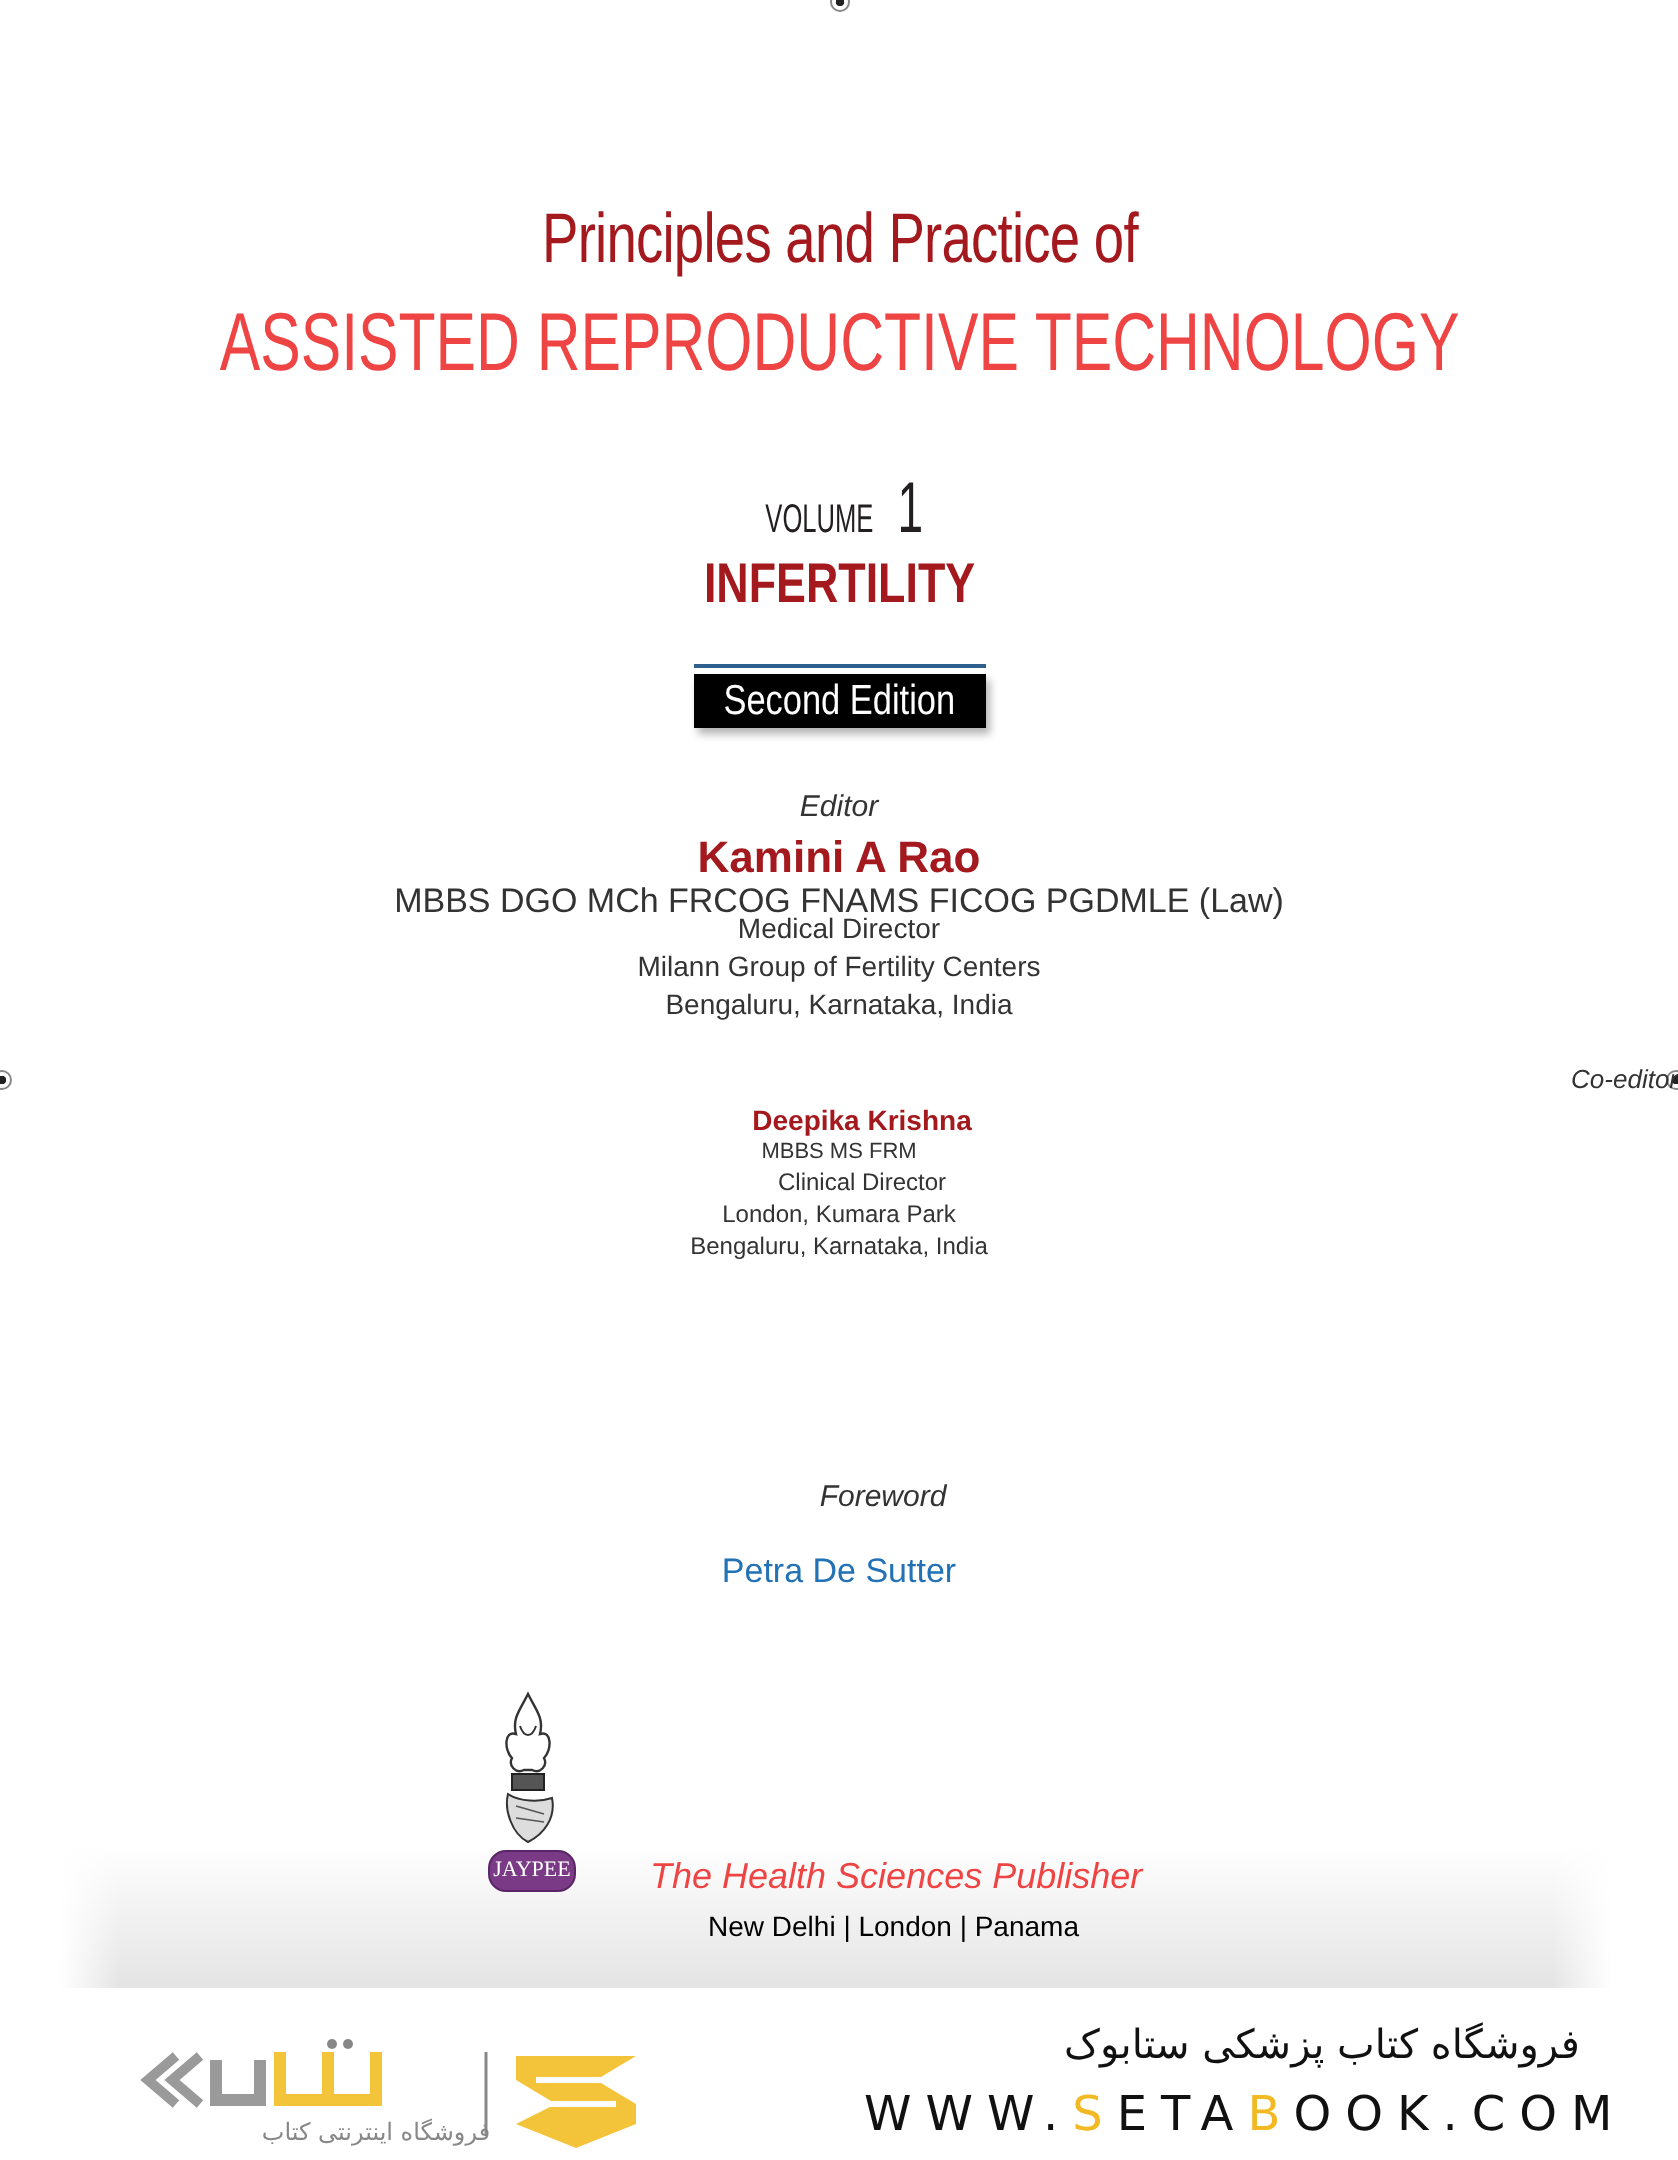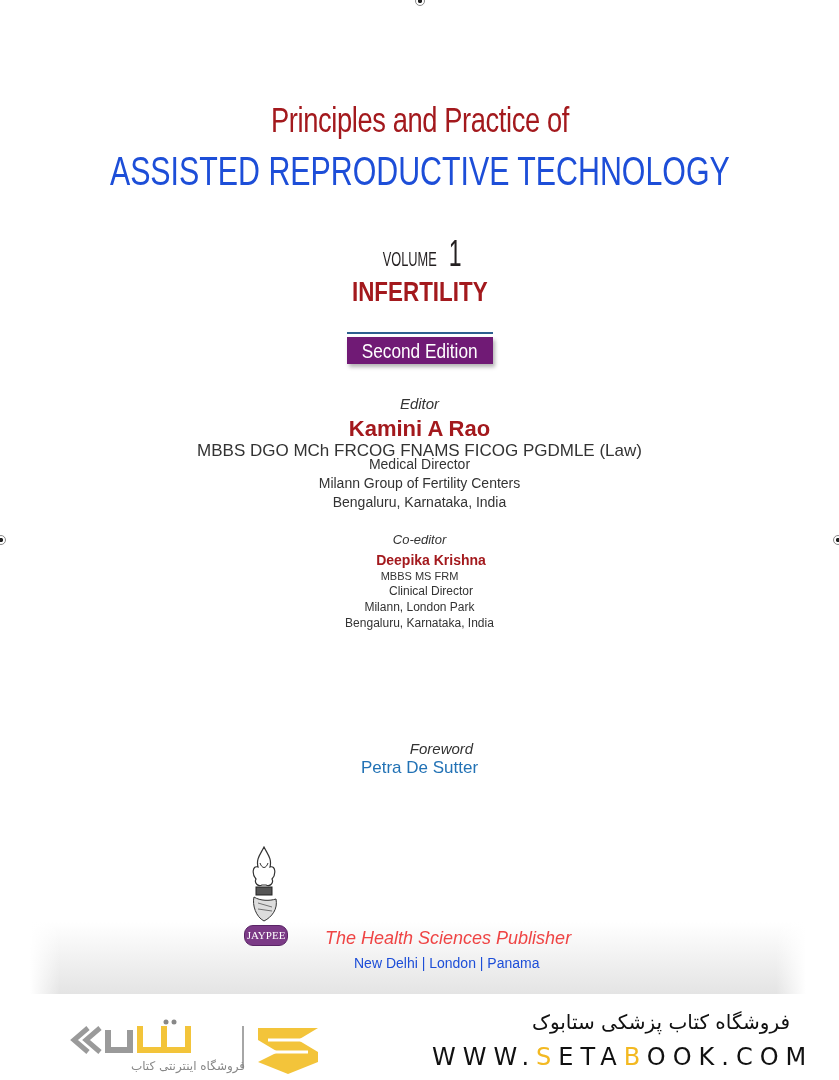--- a/index.html
+++ b/index.html
@@ -5,68 +5,68 @@
     html, body { margin: 0; padding: 0; }
     body {
       width: 839px; height: 1080px; background: #ffffff; position: relative; overflow: hidden;
       font-family: "Liberation Sans", sans-serif; color: #222;
     }
     .abs { position: absolute; }
     .center { left: 0; right: 0; text-align: center; }
 
     .title-line1 { top: 100px; font-size: 35px; color: #a3191d; letter-spacing: -0.5px; }
     .title-line1 span { display: inline-block; transform: scaleX(0.78); }
-    .title-line2 { top: 148px; font-size: 41px; color: #1d4ed8; letter-spacing: 0px; }
+    .title-line2 { top: 148px; font-size: 41px; color: #ef4444; letter-spacing: 0px; }
     .title-line2 span { display: inline-block; transform: scaleX(0.74); }
 
     .vol { top: 233px; color: #231f20; }
     .vol span { display: inline-block; transform: scaleX(0.8); }
     .vol-word { font-size: 20px; }
     .vol-num { font-size: 36px; }
     .infert { top: 276px; font-size: 28px; font-weight: bold; color: #a3191d; }
     .infert span { display: inline-block; transform: scaleX(0.8); }
 
     .edition-rule { top: 332px; left: 347px; width: 146px; height: 2px; background: #2d5f8f; }
-    .edition-box { top: 337px; left: 347px; width: 146px; height: 27px; background: #701a75;
+    .edition-box { top: 337px; left: 347px; width: 146px; height: 27px; background: #000000;
       box-shadow: 2px 3px 4px rgba(0,0,0,0.3); text-align: center; }
     .edition-box span { display: inline-block; color: #fff; font-size: 21px; line-height: 27px; transform: scaleX(0.82); }
 
     .small-it { font-style: italic; color: #333; }
     .red-bold { font-weight: bold; color: #a3191d; }
     .body-line { color: #333; }
 
     .ed-role { top: 395px; font-size: 15px; }
     .ed-name { top: 416px; font-size: 22px; }
     .ed-quals { top: 441px; font-size: 17px; }
     .ed-l1 { top: 456px; font-size: 14px; }
     .ed-l2 { top: 475px; font-size: 14px; }
     .ed-l3 { top: 494px; font-size: 14px; }
 
-    .co-role { top: 532px; font-size: 13px; }
+    .co-role { top: 532px; font-size: 13px; text-align: right; }
     .co-name { top: 552px; font-size: 14px; margin-left: 23px; }
     .co-quals { top: 570px; font-size: 11px; }
     .co-l1 { top: 584px; font-size: 12px; padding-left: 23px; }
     .co-l2 { top: 600px; font-size: 12px; }
     .co-l3 { top: 616px; font-size: 12px; }
 
     .fw-role { top: 740px; font-size: 15px; padding-left: 44px; }
-    .fw-name { top: 758px; font-size: 17px; color: #2272b5; }
+    .fw-name { top: 776px; font-size: 17px; color: #2272b5; }
 
     .band { top: 922px; left: 30px; width: 776px; height: 72px;
       background: linear-gradient(to bottom, #ffffff 0%, #ececec 70%, #e4e4e4 100%); }
     .band::before, .band::after { content: ""; position: absolute; top: 0; bottom: 0; width: 30px; }
     .band::before { left: 0; background: linear-gradient(to right, #fff, rgba(255,255,255,0)); }
     .band::after { right: 0; background: linear-gradient(to left, #fff, rgba(255,255,255,0)); }
 
     .logo-torch { top: 845px; left: 246px; width: 36px; height: 80px; }
     .logo-badge { top: 925px; left: 244px; width: 42px; height: 19px; border-radius: 9px; background: #7b3a86;
       color: #fff; font-family: "Liberation Serif", serif; font-size: 11px; line-height: 19px; text-align: center;
       border: 1px solid #5a2566; }
     .publisher { top: 928px; left: 325px; font-size: 18px; font-style: italic; color: #ef4444; }
-    .publisher-loc { top: 955px; left: 354px; font-size: 14px; color: #1d4ed8; }
+    .publisher-loc { top: 955px; left: 354px; font-size: 14px; color: #000000; }
 
     .crop-mark { width: 8px; height: 8px; border-radius: 50%; border: 1px solid #888; background: radial-gradient(circle, #222 35%, transparent 40%); }
 
     .seta-logo { top: 1018px; left: 68px; width: 260px; height: 60px; }
     .seta-fa { top: 1010px; left: 500px; font-size: 20px; color: #111; direction: rtl; width: 290px; text-align: right; font-family: "DejaVu Sans", sans-serif; }
     .seta-url { top: 1043px; left: 432px; font-size: 24px; letter-spacing: 7px; color: #111; font-family: "DejaVu Sans", sans-serif; }
     .seta-url .hl { color: #f3b922; }
   </style>
 </head>
 <body>
@@ -90,21 +90,21 @@
 <div class="abs center ed-name red-bold">Kamini A Rao</div>
 <div class="abs center ed-quals body-line">MBBS DGO MCh FRCOG FNAMS FICOG PGDMLE (Law)</div>
 <div class="abs center ed-l1 body-line">Medical Director</div>
 <div class="abs center ed-l2 body-line">Milann Group of Fertility Centers</div>
 <div class="abs center ed-l3 body-line">Bengaluru, Karnataka, India</div>
 
 <div class="abs center co-role small-it">Co-editor</div>
 <div class="abs center co-name red-bold">Deepika Krishna</div>
 <div class="abs center co-quals body-line">MBBS MS FRM</div>
 <div class="abs center co-l1 body-line">Clinical Director</div>
-<div class="abs center co-l2 body-line">Milann, London Park</div>
+<div class="abs center co-l2 body-line">London, Kumara Park</div>
 <div class="abs center co-l3 body-line">Bengaluru, Karnataka, India</div>
 
 <div class="abs center fw-role small-it">Foreword</div>
 <div class="abs center fw-name">Petra De Sutter</div>
 
 <div class="abs band"></div>
 <svg class="abs logo-torch" viewBox="0 0 36 80">
   <path d="M18 2 C14 10 10 14 12 22 C6 20 6 30 10 34 C8 38 12 42 16 40 L20 40 C24 42 28 38 26 34 C30 30 30 20 24 22 C26 14 22 10 18 2 Z" fill="none" stroke="#333" stroke-width="1.2"></path>
   <path d="M14 18 C16 24 20 24 22 18" fill="none" stroke="#333" stroke-width="1"></path>
   <rect x="10" y="42" width="16" height="8" fill="#555" stroke="#222" stroke-width="1"></rect>

